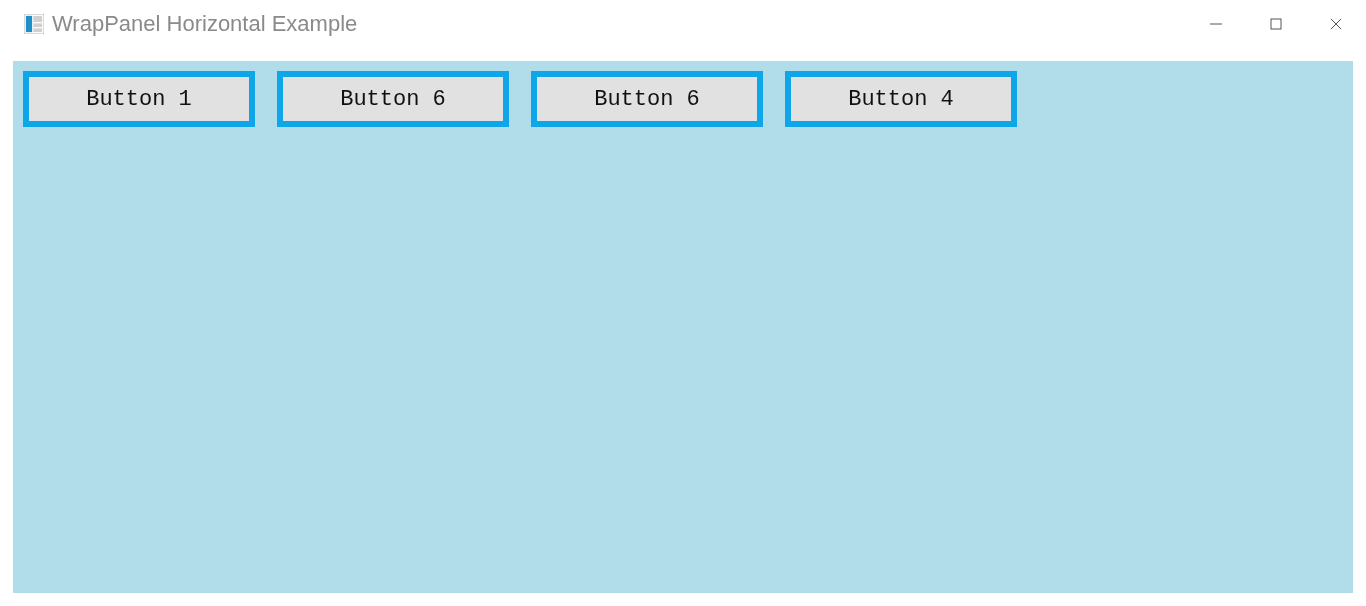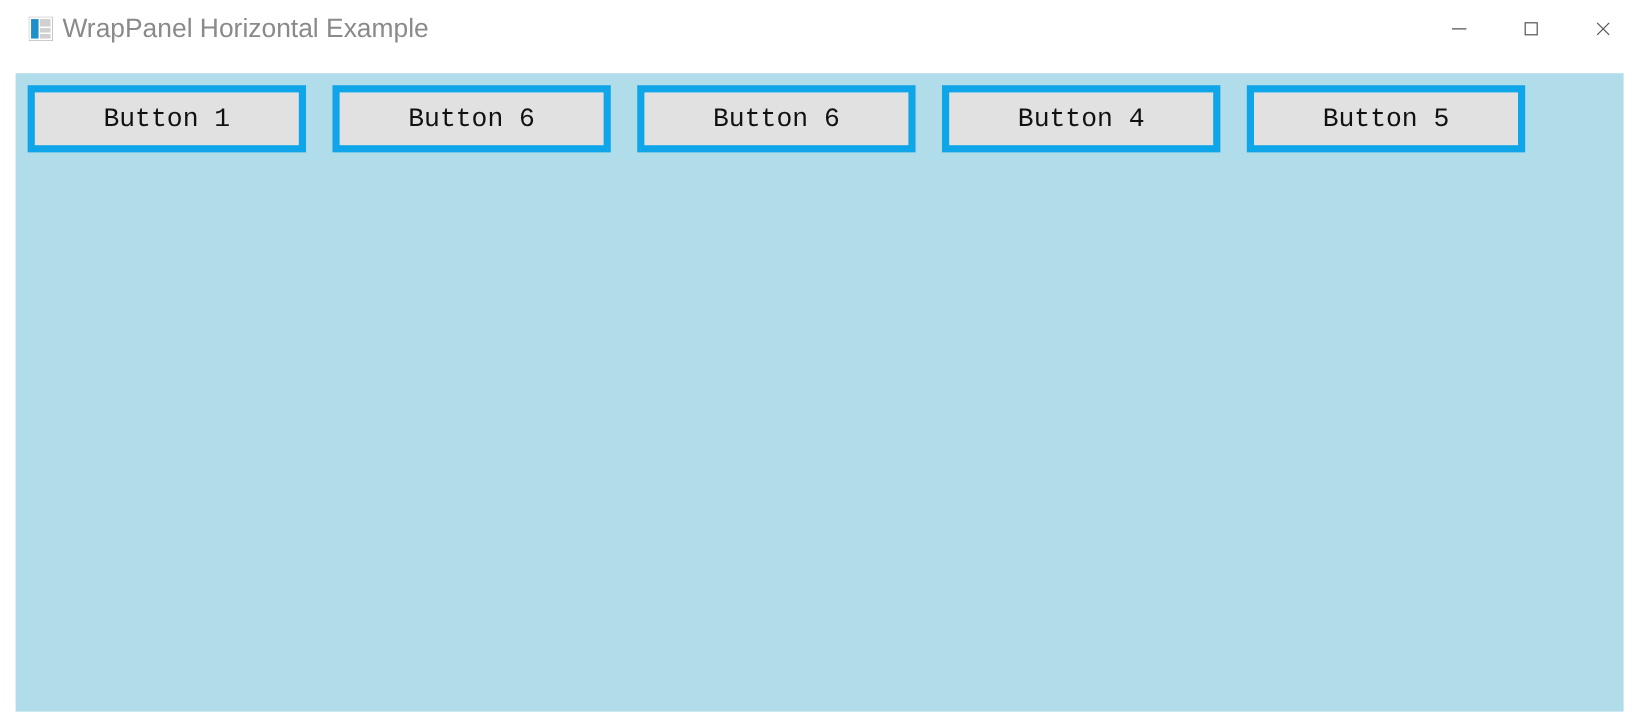--- a/index.html
+++ b/index.html
@@ -131,17 +131,14 @@
     </button>
     <button class="wp-button">
       <span>Button 6</span>
     </button>
     <button class="wp-button">
       <span>Button 6</span>
     </button>
     <button class="wp-button">
       <span>Button 4</span>
     </button>
-    <button class="wp-button">
-      <span>Button 5</span>
-    </button>
   </div>
 </div>
 
 </body></html>

